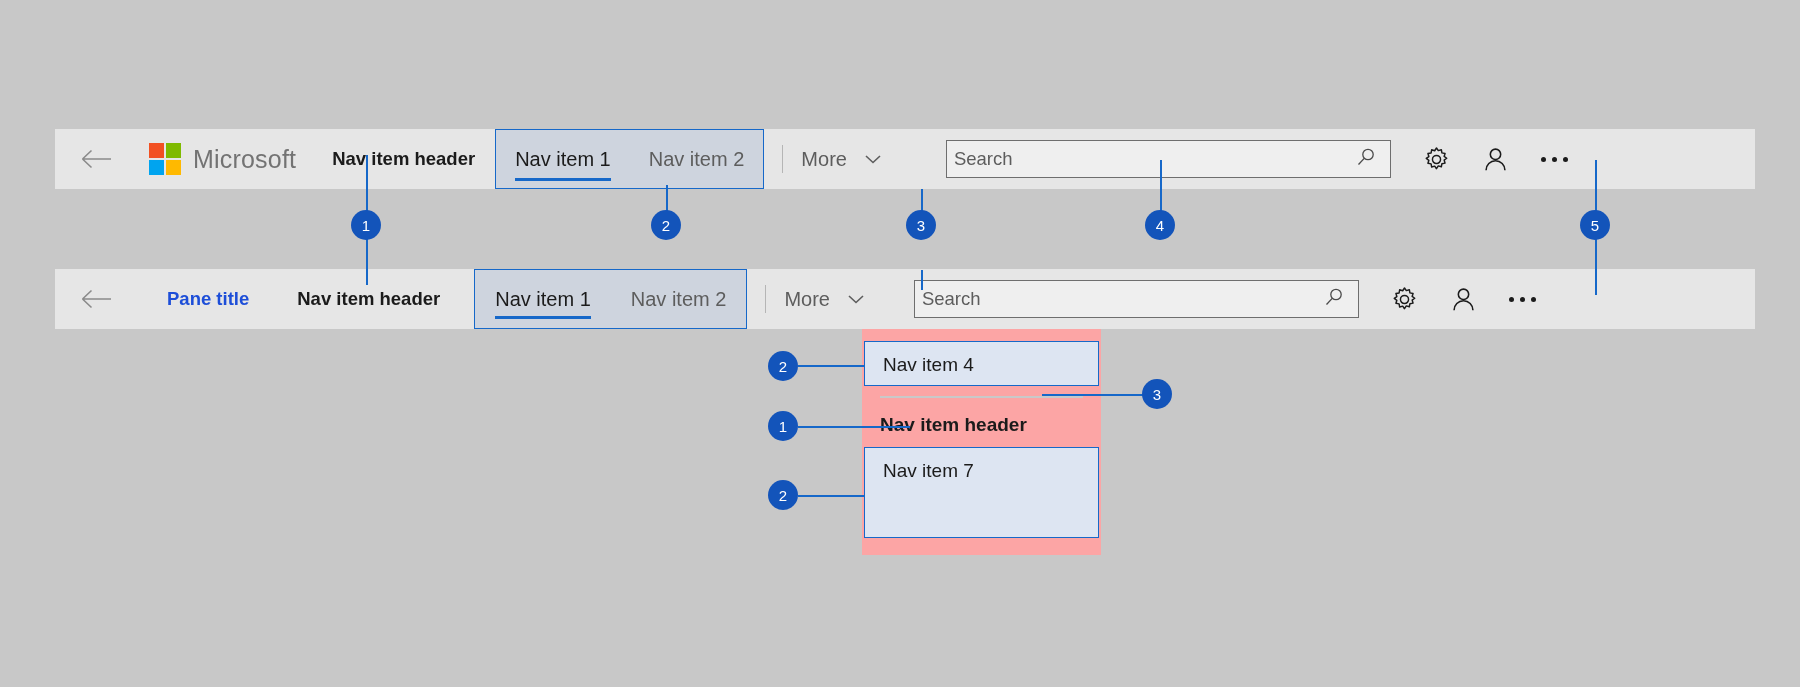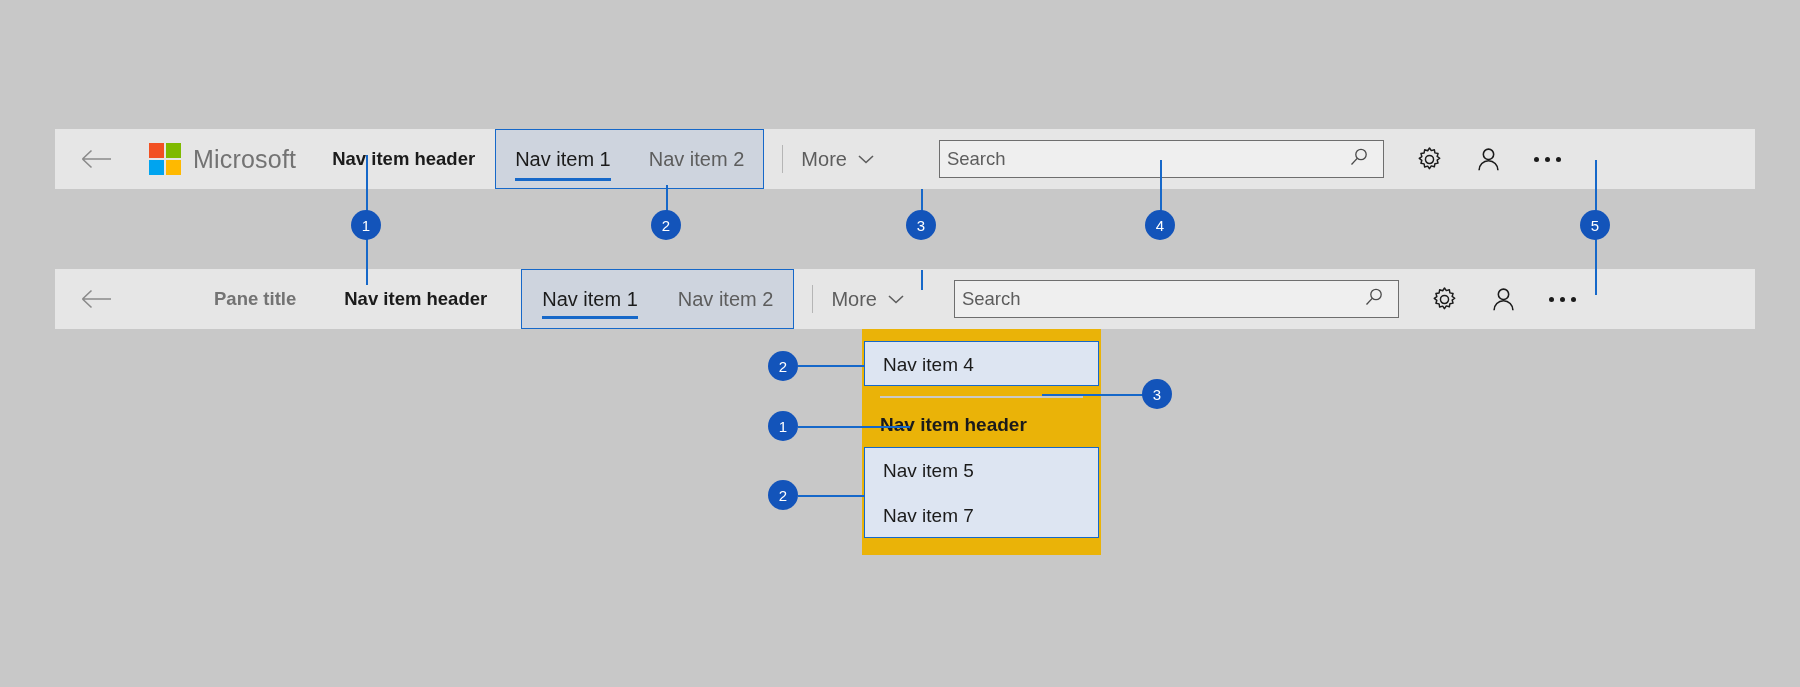--- a/index.html
+++ b/index.html
@@ -37,21 +37,21 @@
 
   .ms-word{
     font-size:25px;color:#737373;margin-left:12px;letter-spacing:.2px;
     white-space:nowrap;flex:0 0 auto;
   }
 
   .nav-header{
     font-size:18.5px;font-weight:bold;color:#1b1b1b;white-space:nowrap;flex:0 0 auto;
   }
   #compact-nav-header{margin-left:36px;}
-  #pane-title{margin-left:95px;font-size:18.5px;font-weight:bold;color:#737373;white-space:nowrap;}
+  #pane-title{margin-left:48px;font-size:18.5px;font-weight:bold;color:#1d4ed8;white-space:nowrap;}
   #expanded-nav-header{margin-left:48px;}
 
   
   .nav-group{
     position:relative;display:flex;align-items:stretch;height:60px;
     background:#ced4de;
     border:1.5px solid #1668c9;
     box-sizing:border-box;
   }
   #nav-group-compact{margin-left:20px;}
@@ -69,21 +69,21 @@
   #nav-group-compact .nav-item{padding:0 19px;}
   #nav-group-compact .nav-item.active .underline{left:19px;right:19px;bottom:7px;}
 
   .nav-divider{
     width:1px;height:28px;background:#b5b5b5;align-self:center;flex:0 0 auto;
   }
   #divider-compact{margin-left:18px;}
   #divider-expanded{margin-left:18px;}
 
   .more-btn{
-    display:flex;align-items:center;gap:11px;font-size:20px;color:#5d5d5d;
+    display:flex;align-items:center;gap:18px;font-size:20px;color:#5d5d5d;
     white-space:nowrap;cursor:pointer;flex:0 0 auto;
   }
   #more-compact{margin-left:18px;}
   #more-expanded{margin-left:18px;}
   .chev{display:block;}
 
   
   .search-box{
     position:relative;height:38px;background:#efefef;
     border:1.6px solid #6e6e6e;box-sizing:border-box;
@@ -101,21 +101,21 @@
   }
   #gear-compact,#gear-expanded{margin-left:24px;}
   #person-compact,#person-expanded{margin-left:15px;}
   #ellipsis-compact,#ellipsis-expanded{margin-left:15px;}
   .dots{display:flex;gap:6px;align-items:center;}
   .dots i{width:5px;height:5px;border-radius:50%;background:#1b1b1b;display:block;}
 
   
   #dropdown{
     position:absolute;left:862px;top:329px;width:239px;height:226px;
-    background:#eab308;box-sizing:border-box;
+    background:#fca5a5;box-sizing:border-box;
   }
   .dd-inner{position:relative;width:100%;height:100%;}
   .dd-box{
     position:absolute;left:2px;width:235px;
     border:1.5px solid #1668c9;background:#dde5f2;box-sizing:border-box;
   }
   #dd-box-top{top:12px;height:45px;}
   #dd-box-bottom{top:118px;height:91px;}
   .dd-item{
     height:45px;display:flex;align-items:center;padding-left:18px;
@@ -287,23 +287,20 @@
           <span>Nav item 4</span>
         </div>
       </div>
 
       <div class="dd-sep"></div>
 
       <div class="dd-header">Nav item header</div>
 
       <div class="dd-box" id="dd-box-bottom">
         <div class="dd-item">
-          <span>Nav item 5</span>
-        </div>
-        <div class="dd-item">
           <span>Nav item 7</span>
         </div>
       </div>
     </div>
   </div>
 
   <div class="leader v" style="left:366px;top:189px;height:32px;"></div>
   <div class="leader v" style="left:366px;top:155px;height:130px;"></div>
   <div class="leader v" style="left:666px;top:185px;height:36px;"></div>
   <div class="leader v" style="left:921px;top:189px;height:32px;"></div>

